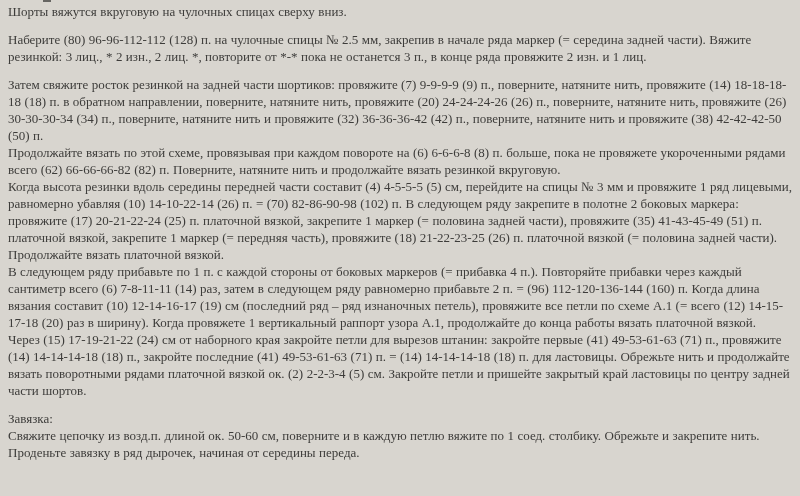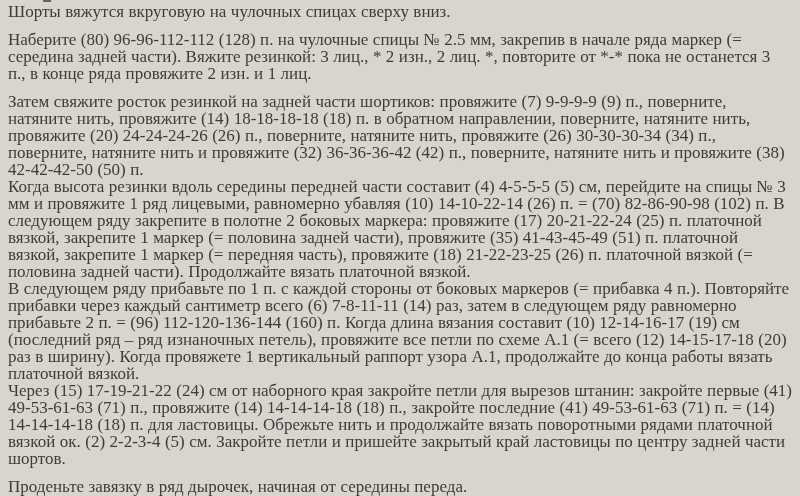--- a/index.html
+++ b/index.html
@@ -12,21 +12,21 @@
     overflow: hidden;
     background: #d8d5cf;
     position: relative;
   }
   main.doc {
     box-sizing: border-box;
     width: 800px;
     height: 392px;
     padding: 3px 8px 0 8px;
     font-family: "Liberation Serif", "DejaVu Serif", serif;
-    font-size: 17px;
+    font-size: 13px;
     line-height: 17px;
     color: #3d3c3a;
     -webkit-font-smoothing: antialiased;
   }
   section.block {
     margin: 0 0 11px 0;
   }
   section.block:last-child {
     margin-bottom: 0;
   }
@@ -56,22 +56,25 @@
   <section class="block">
     <p>Шорты вяжутся вкруговую на чулочных спицах сверху вниз.</p>
   </section>
 
   <section class="block">
     <p>Наберите (80) 96-96-112-112 (128) п. на чулочные спицы № 2.5 мм, закрепив в начале ряда маркер (= середина задней части). Вяжите резинкой: 3 лиц., * 2 изн., 2 лиц. *, повторите от *-* пока не останется 3 п., в конце ряда провяжите 2 изн. и 1 лиц.</p>
   </section>
 
   <section class="block">
     <p>Затем свяжите росток резинкой на задней части шортиков: провяжите (7) 9-9-9-9 (9) п., поверните, натяните нить, провяжите (14) 18-18-18-18 (18) п. в обратном направлении, поверните, натяните нить, провяжите (20) 24-24-24-26 (26) п., поверните, натяните нить, провяжите (26) 30-30-30-34 (34) п., поверните, натяните нить и провяжите (32) 36-36-36-42 (42) п., поверните, натяните нить и провяжите (38) 42-42-42-50 (50) п.</p>
+    <p>Продолжайте вязать по этой схеме, провязывая при каждом повороте на (6) 6-6-6-8 (8) п. больше, пока не провяжете укороченными рядами всего (62) 66-66-66-82 (82) п. Поверните, натяните нить и продолжайте вязать резинкой вкруговую.</p>
     <p>Когда высота резинки вдоль середины передней части составит (4) 4-5-5-5 (5) см, перейдите на спицы № 3 мм и провяжите 1 ряд лицевыми, равномерно убавляя (10) 14-10-22-14 (26) п. = (70) 82-86-90-98 (102) п. В следующем ряду закрепите в полотне 2 боковых маркера: провяжите (17) 20-21-22-24 (25) п. платочной вязкой, закрепите 1 маркер (= половина задней части), провяжите (35) 41-43-45-49 (51) п. платочной вязкой, закрепите 1 маркер (= передняя часть), провяжите (18) 21-22-23-25 (26) п. платочной вязкой (= половина задней части). Продолжайте вязать платочной вязкой.</p>
     <p>В следующем ряду прибавьте по 1 п. с каждой стороны от боковых маркеров (= прибавка 4 п.). Повторяйте прибавки через каждый сантиметр всего (6) 7-8-11-11 (14) раз, затем в следующем ряду равномерно прибавьте 2 п. = (96) 112-120-136-144 (160) п. Когда длина вязания составит (10) 12-14-16-17 (19) см (последний ряд – ряд изнаночных петель), провяжите все петли по схеме А.1 (= всего (12) 14-15-17-18 (20) раз в ширину). Когда провяжете 1 вертикальный раппорт узора А.1, продолжайте до конца работы вязать платочной вязкой.</p>
     <p>Через (15) 17-19-21-22 (24) см от наборного края закройте петли для вырезов штанин: закройте первые (41) 49-53-61-63 (71) п., провяжите (14) 14-14-14-18 (18) п., закройте последние (41) 49-53-61-63 (71) п. = (14) 14-14-14-18 (18) п. для ластовицы. Обрежьте нить и продолжайте вязать поворотными рядами платочной вязкой ок. (2) 2-2-3-4 (5) см. Закройте петли и пришейте закрытый край ластовицы по центру задней части шортов.</p>
   </section>
 
   <section class="block">
+    <p>Завязка:</p>
+    <p>Свяжите цепочку из возд.п. длиной ок. 50-60 см, поверните и в каждую петлю вяжите по 1 соед. столбику. Обрежьте и закрепите нить.</p>
     <p>Проденьте завязку в ряд дырочек, начиная от середины переда.</p>
   </section>
 
 </main>
 
 </body></html>

